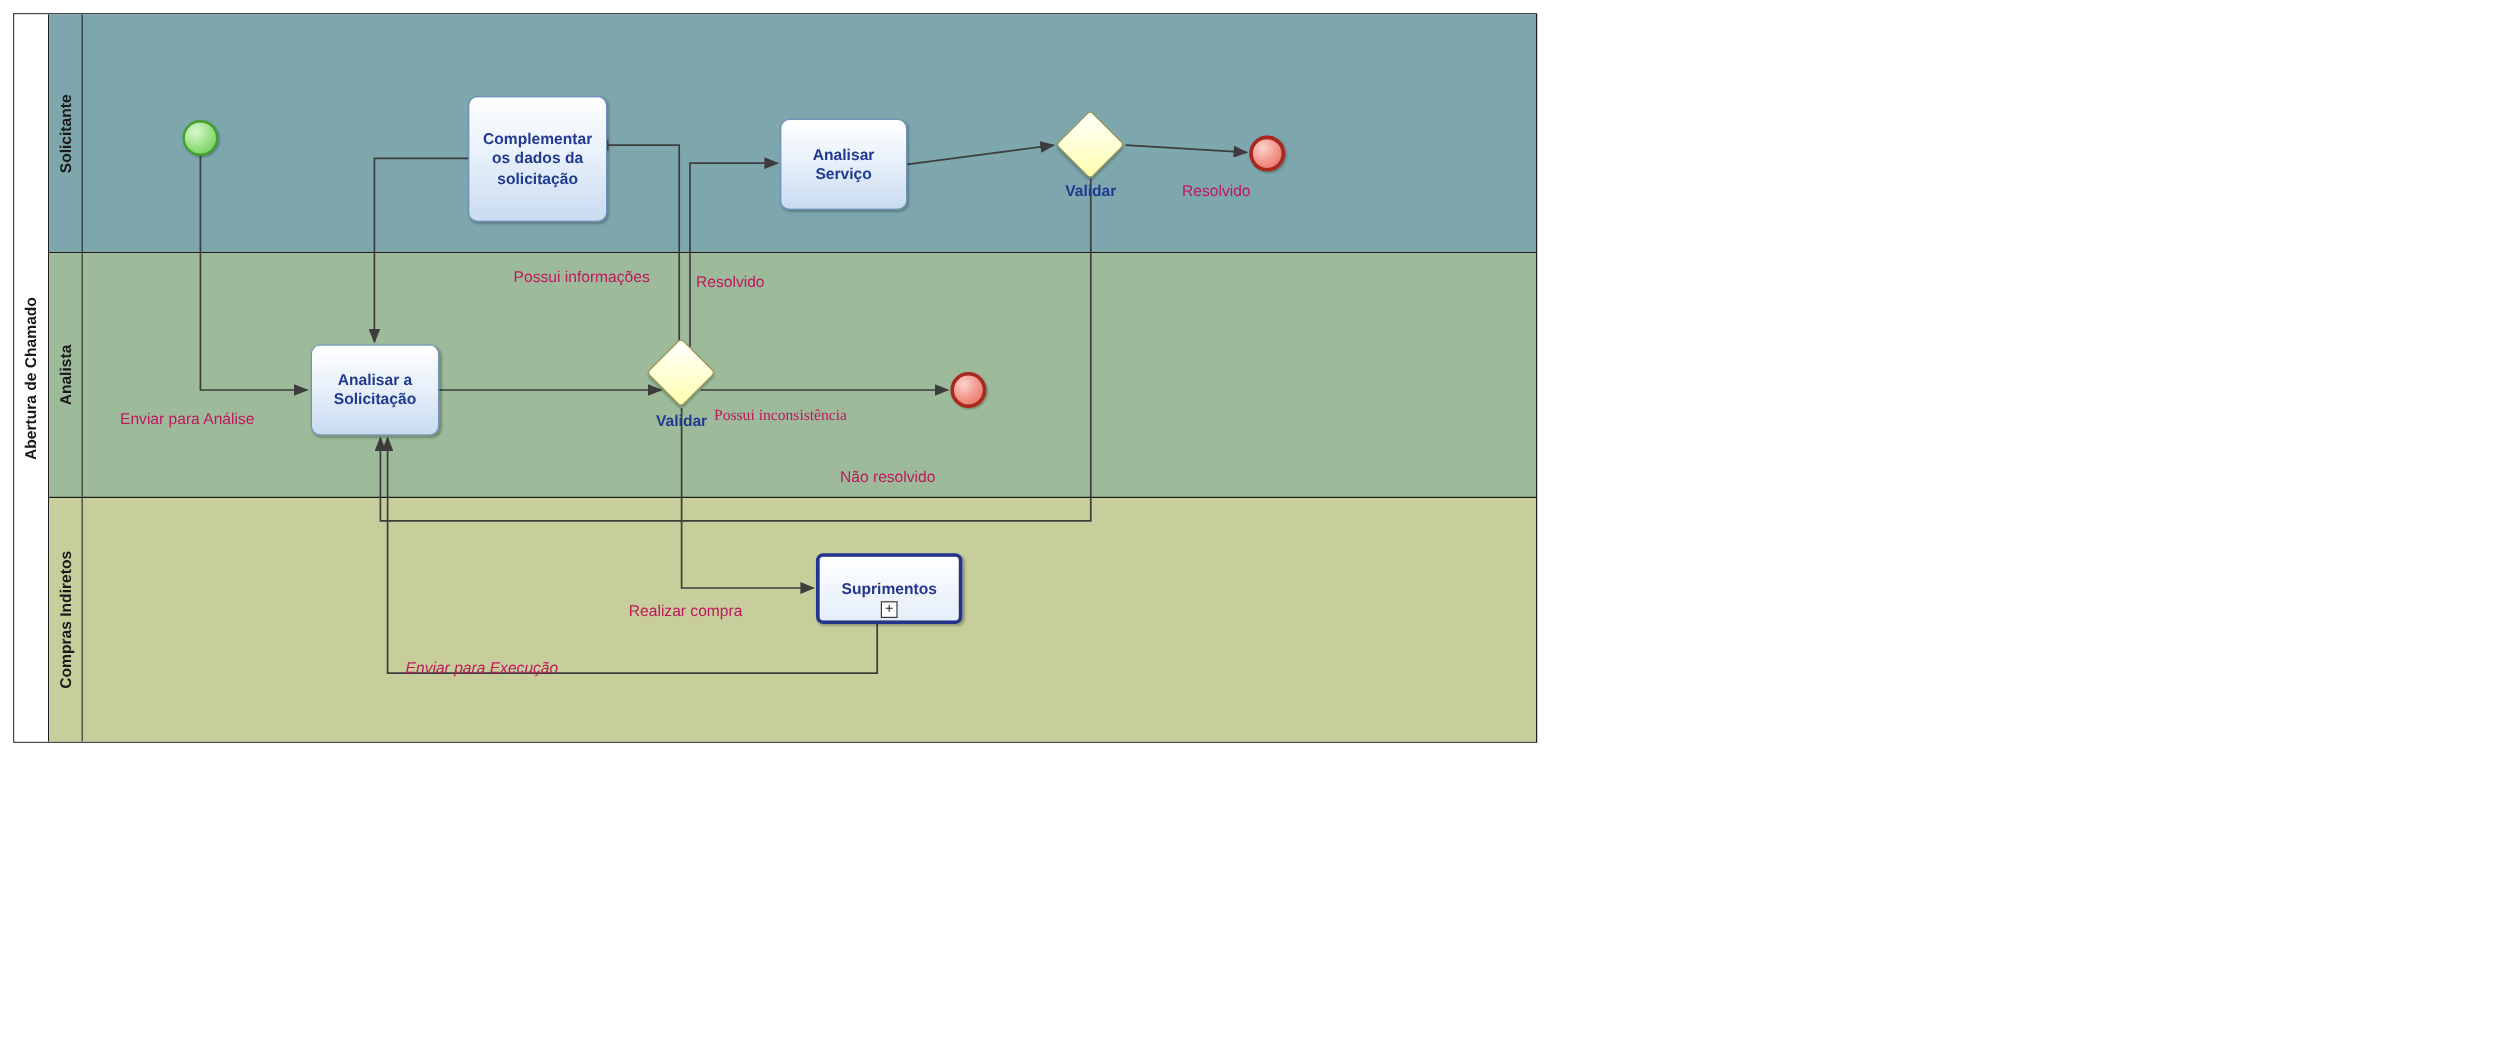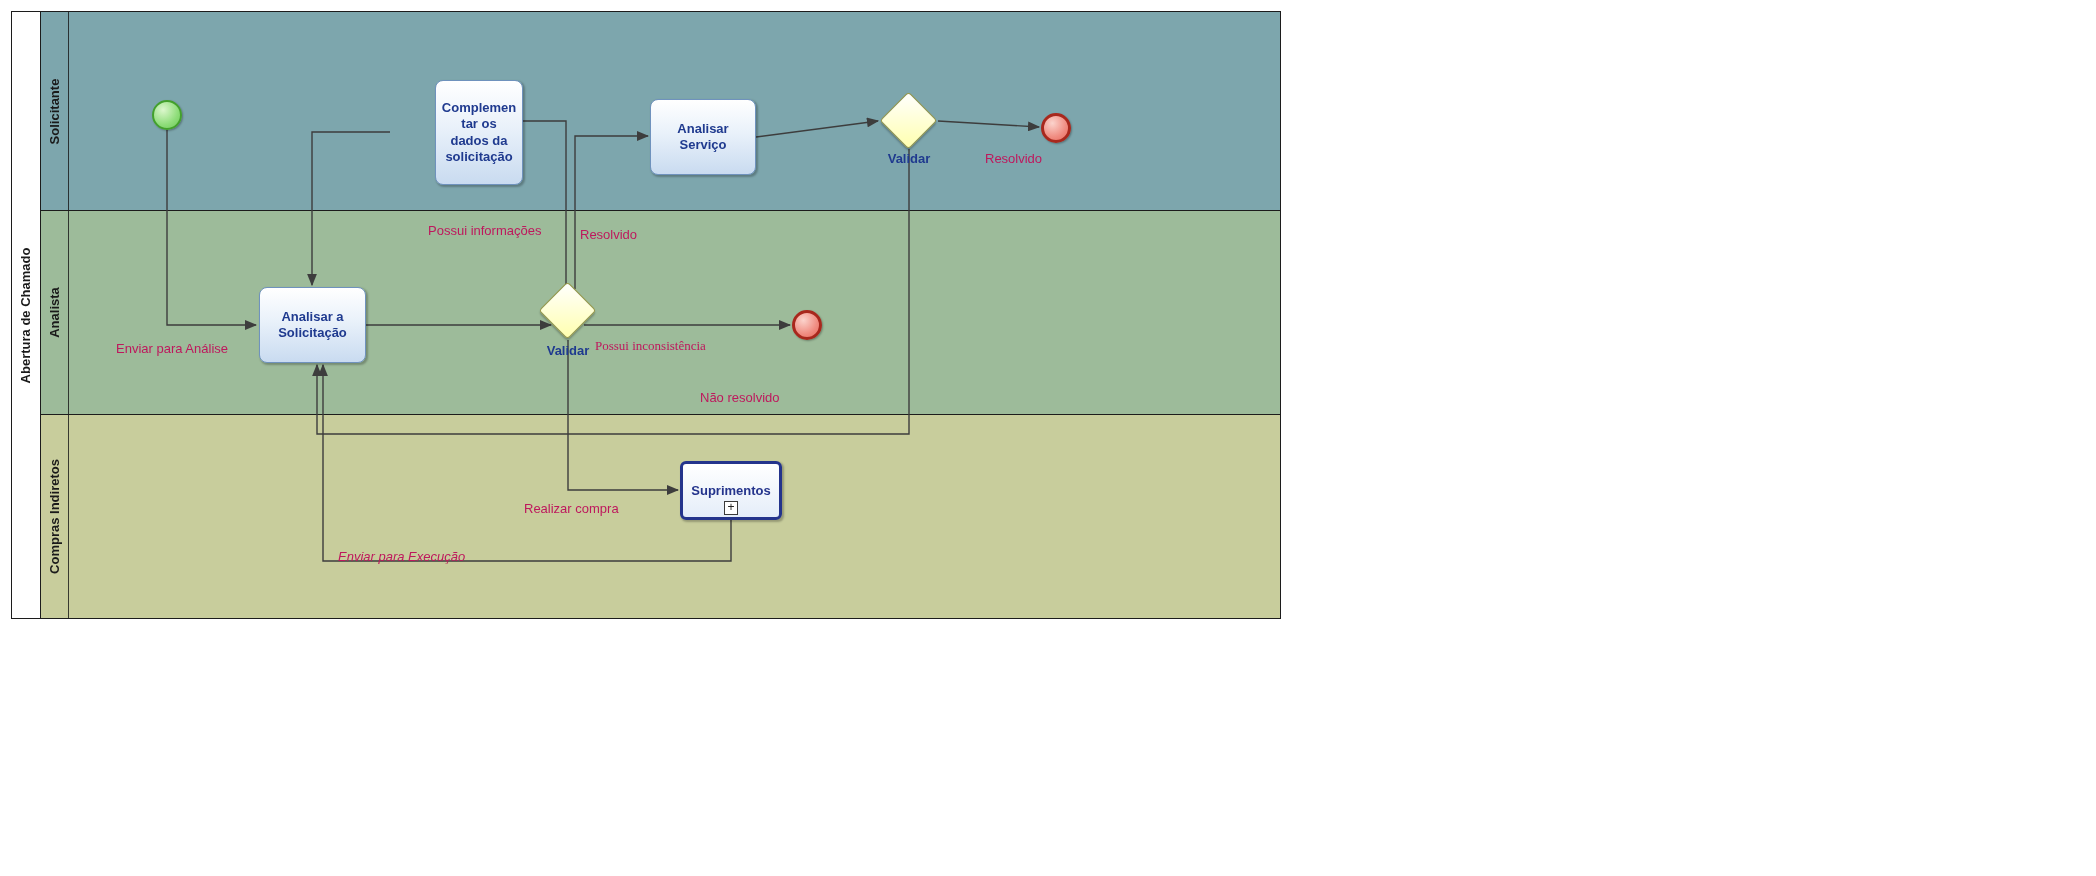--- a/index.html
+++ b/index.html
@@ -94,43 +94,43 @@
     <path class="flow" d="M575 289 V136 H648" marker-end="url(#arrow)"></path>
     <path class="flow" d="M390 132 H312 V285" marker-end="url(#arrow)"></path>
     <path class="flow" d="M756 137 L878 121" marker-end="url(#arrow)"></path>
     <path class="flow" d="M938 121 L1039 127" marker-end="url(#arrow)"></path>
     <path class="flow" d="M909 149 V434 H317 V365" marker-end="url(#arrow)"></path>
     <path class="flow" d="M568 340 V490 H678" marker-end="url(#arrow)"></path>
     <path class="flow" d="M731 520 V561 H323 V365" marker-end="url(#arrow)"></path>
   </svg>
 
   <div class="event event-start" style="left:152px; top:100px;"></div>
-  <div class="task" style="left:390px; top:80px; width:88px; height:105px;margin-left:45px;">
+  <div class="task" style="left:390px; top:80px; width:116px; height:105px;">
     <span>Complementar os dados da solicitação</span>
   </div>
   <div class="task" style="left:650px; top:99px; width:106px; height:76px;">
     <span>Analisar Serviço</span>
   </div>
   <div class="gateway" style="left:888px; top:100px;"></div>
   <div class="gw-label" style="left:874px; top:151px;">Validar</div>
   <div class="event event-end" style="left:1041px; top:113px;"></div>
 
   <div class="task" style="left:259px; top:287px; width:107px; height:76px;">
     <span>Analisar a Solicitação</span>
   </div>
   <div class="gateway" style="left:547px; top:290px;"></div>
   <div class="gw-label" style="left:533px; top:343px;">Validar</div>
   <div class="event event-end" style="left:792px; top:310px;"></div>
 
-  <div class="subprocess" style="left:680px; top:461px; width:102px; height:59px;">
+  <div class="subprocess" style="left:680px; top:461px; width:122px; height:59px;">
     <span>Suprimentos</span>
     <div class="expand-box">+</div>
   </div>
 
-  <div class="flow-label" style="left:100px; top:341px;margin-left:16px;">Enviar para Análise</div>
+  <div class="flow-label" style="left:100px; top:341px;">Enviar para Análise</div>
   <div class="flow-label" style="left:428px; top:223px;">Possui informações</div>
   <div class="flow-label" style="left:580px; top:227px;">Resolvido</div>
   <div class="flow-label" style="left:595px; top:338px;font-family:Liberation Serif, serif;">Possui inconsistência</div>
   <div class="flow-label" style="left:700px; top:390px;">Não resolvido</div>
   <div class="flow-label" style="left:985px; top:151px;">Resolvido</div>
   <div class="flow-label" style="left:524px; top:501px;">Realizar compra</div>
   <div class="flow-label" style="left:338px; top:549px;font-style:italic;">Enviar para Execução</div>
 
 </div>
 

